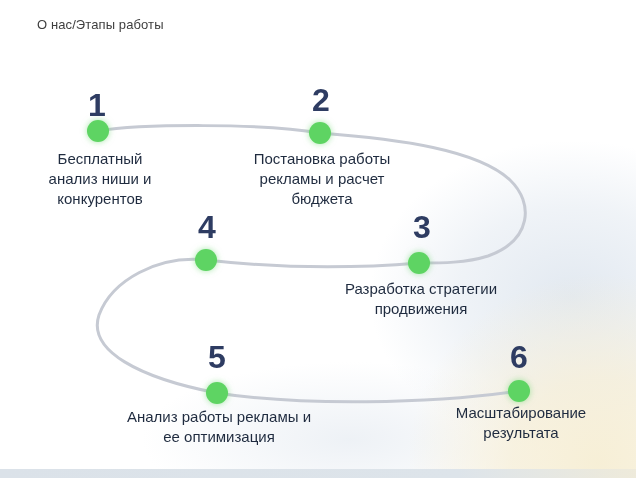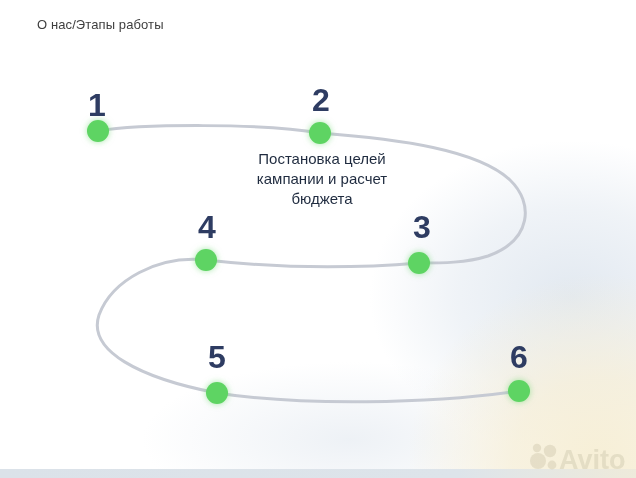--- a/index.html
+++ b/index.html
@@ -71,29 +71,22 @@
     <circle class="dot" cx="519" cy="391" r="11"></circle>
   </svg>
 
   <div class="step-number" style="left:97px;top:105px">1</div>
   <div class="step-number" style="left:321px;top:100px">2</div>
   <div class="step-number" style="left:422px;top:227px">3</div>
   <div class="step-number" style="left:207px;top:227px">4</div>
   <div class="step-number" style="left:217px;top:357px">5</div>
   <div class="step-number" style="left:519px;top:357px">6</div>
 
-  <div class="step-label" style="left:322px;top:149px;width:150px">Постановка целей кампании и расчет бюджета</div>
+  <div class="step-label" style="left:100px;top:149px;width:120px">Бесплатный анализ ниши и конкурентов</div>
+  <div class="step-label" style="left:322px;top:149px;width:150px">Постановка работы рекламы и расчет бюджета</div>
+  <div class="step-label" style="left:421px;top:279px;width:175px">Разработка стратегии продвижения</div>
+  <div class="step-label" style="left:219px;top:407px;width:190px">Анализ работы рекламы и ее оптимизация</div>
+  <div class="step-label" style="left:521px;top:403px;width:165px">Масштабирование результата</div>
 
   <div class="bottom-strip"></div>
 
-  <div class="watermark">
-    <svg width="104" height="32" viewBox="0 0 104 32">
-      <g>
-        <circle class="wm-fill" cx="9" cy="7" r="4.2"></circle>
-        <circle class="wm-fill" cx="22" cy="10" r="6.2"></circle>
-        <circle class="wm-fill" cx="10" cy="20" r="8.0"></circle>
-        <circle class="wm-fill" cx="24" cy="24" r="4.4"></circle>
-      </g>
-      <text class="wm-text" x="31" y="28">Avito</text>
-    </svg>
-  </div>
 
 </div>
 
 </body></html>

